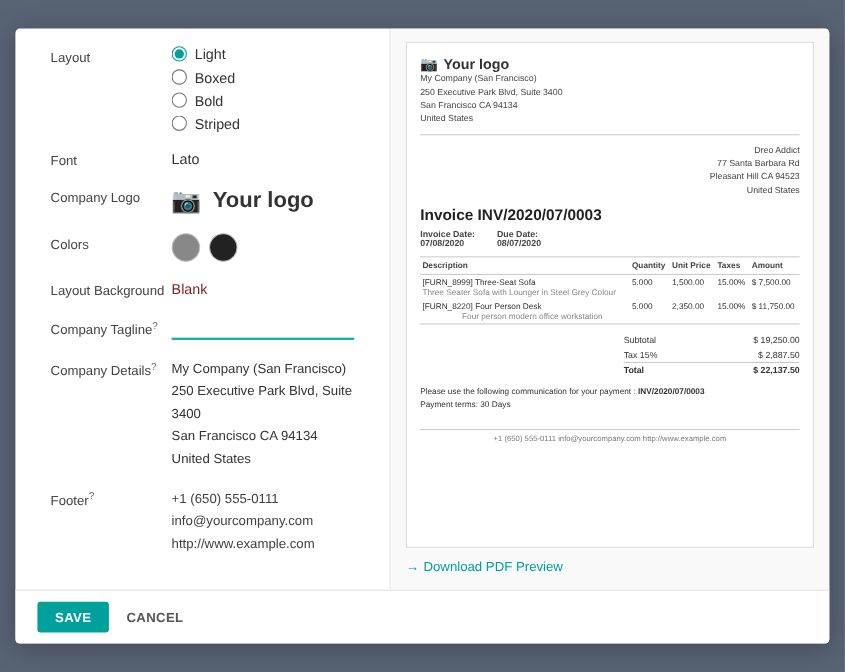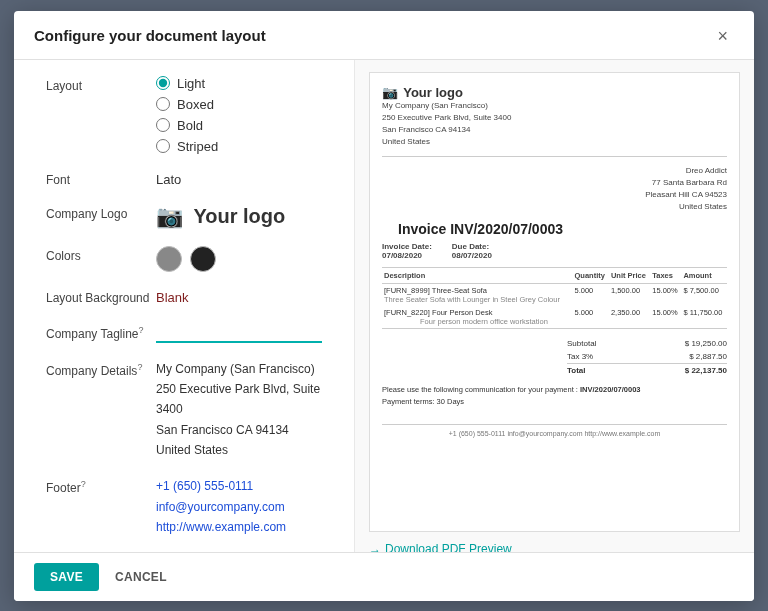--- a/index.html
+++ b/index.html
@@ -146,21 +146,21 @@
       color: #333;
       background: transparent;
     }
     .company-details-text {
       font-size: 12px;
       color: #333;
       line-height: 1.7;
     }
     .footer-text {
       font-size: 12px;
-      color: #1d4ed8;
+      color: #404040;
       line-height: 1.7;
     }
     
     .preview-box {
       background: #fff;
       border: 1px solid #ddd;
       padding: 12px;
       font-size: 9px;
       color: #333;
       min-height: 460px;
@@ -190,21 +190,20 @@
       color: #444;
       line-height: 1.5;
       text-align: right;
       margin-bottom: 8px;
     }
     .preview-invoice-title {
       font-size: 14px;
       font-weight: 600;
       margin-bottom: 5px;
       color: #222;
-      margin-left: 16px;
     }
     .preview-dates {
       display: flex;
       gap: 20px;
       font-size: 8px;
       margin-bottom: 7px;
       color: #444;
     }
     .preview-dates span { font-weight: 600; }
     .preview-table {
@@ -302,24 +301,20 @@
       padding: 7px 4px;
     }
     .superscript { font-size: 9px; vertical-align: super; color: #666; }
   </style>
 </head>
 <body>
 
 <div class="modal-overlay">
   <div class="modal">
 
-    <div class="modal-header">
-      <span class="modal-title">Configure your document layout</span>
-      <button class="close-btn">×</button>
-    </div>
 
     <div class="modal-body">
 
       <div class="left-panel">
 
         <div class="form-row">
           <div class="form-label">Layout</div>
           <div class="form-control radio-group">
             <label class="radio-item">
               <input type="radio" name="layout" checked="" style="">
@@ -480,21 +475,21 @@
               </tr>
             </tbody>
           </table>
 
           <div class="preview-totals">
             <div class="preview-totals-row">
               <span>Subtotal</span>
               <span>$ 19,250.00</span>
             </div>
             <div class="preview-totals-row">
-              <span>Tax 3%</span>
+              <span>Tax 15%</span>
               <span>$ 2,887.50</span>
             </div>
             <div class="preview-totals-row total">
               <span>Total</span>
               <span>$ 22,137.50</span>
             </div>
           </div>
 
           <div class="preview-payment-note">
             Please use the following communication for your payment : <strong>INV/2020/07/0003</strong>

